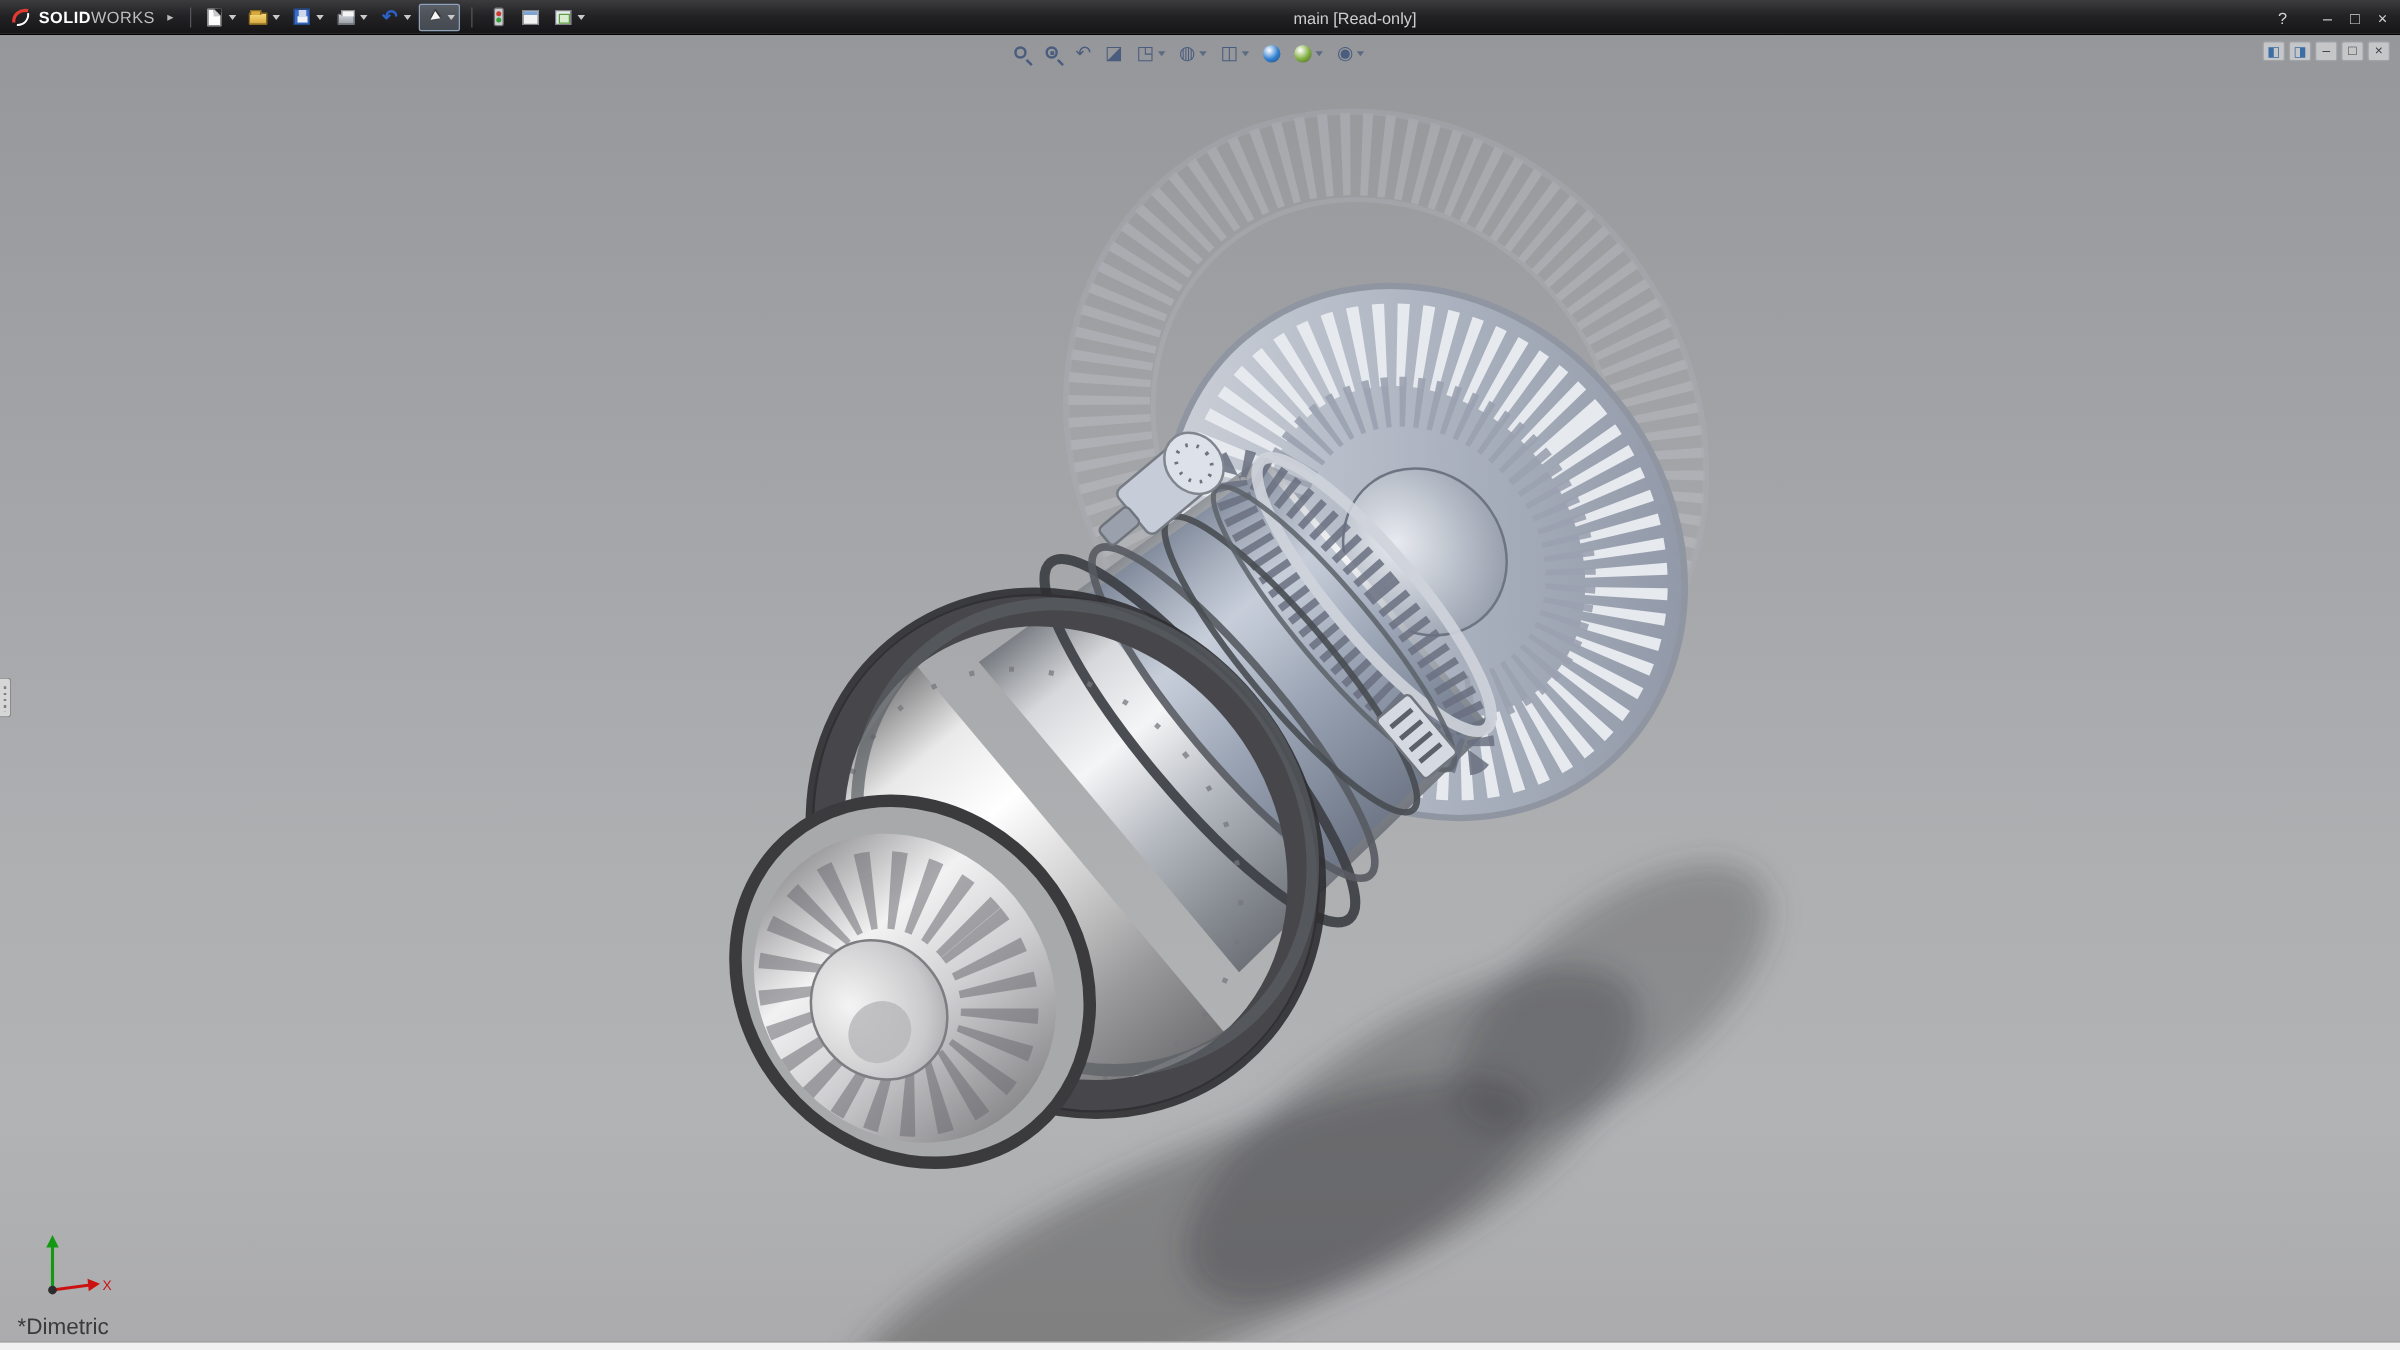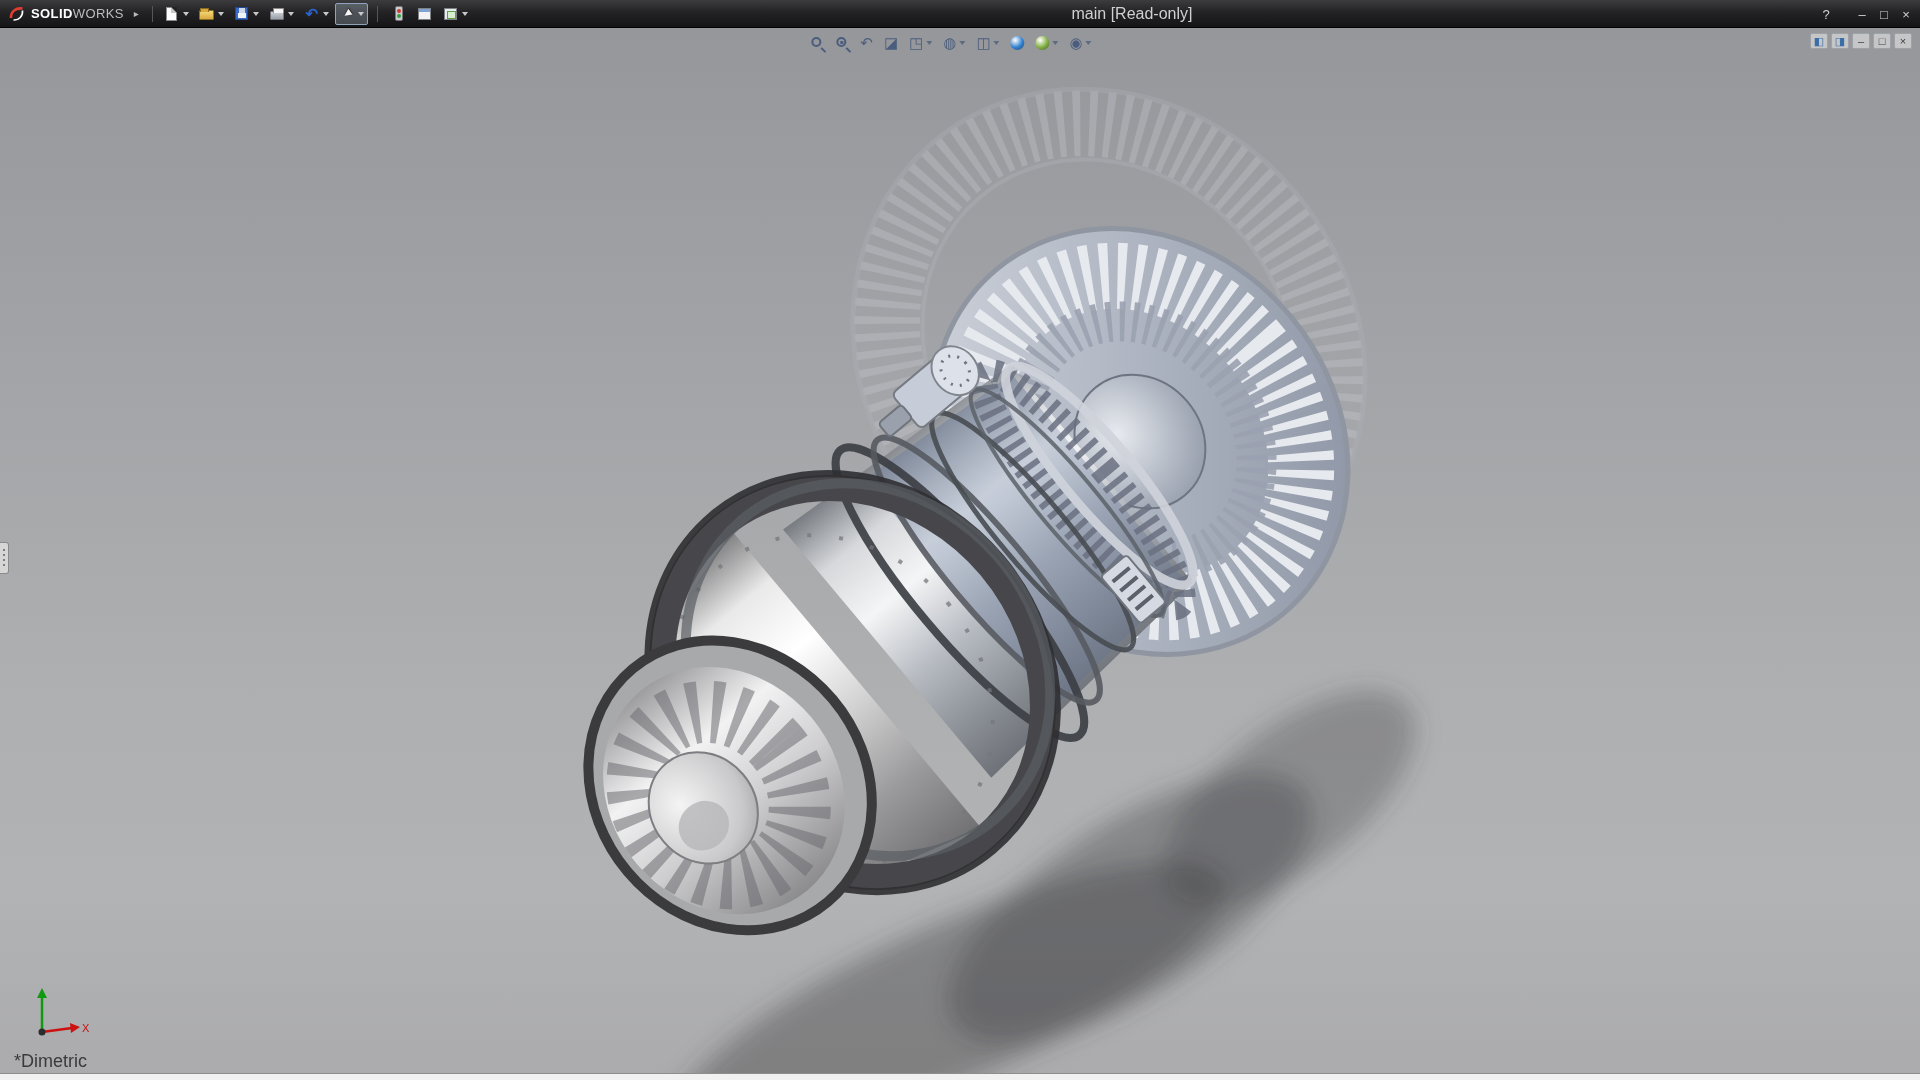--- a/index.html
+++ b/index.html
@@ -43,22 +43,22 @@
     text-shadow:0 0 1px #222, 1px 1px 1px #222; line-height:12px; }
   .ic-rebuild { width:8px; height:15px; background:#caccd0; border:1px solid #76767a; border-radius:2px; position:relative; }
   .ic-rebuild::before { content:""; position:absolute; left:1.5px; top:2px; width:4px; height:4px; border-radius:50%; background:#d03a2e; }
   .ic-rebuild::after { content:""; position:absolute; left:1.5px; bottom:2px; width:4px; height:4px; border-radius:50%; background:#2fa036; }
   .ic-sheet { width:13px; height:12px; background:#f2f2f2; border:1px solid #7e8288; position:relative; }
   .ic-sheet::before { content:""; position:absolute; left:0; top:0; width:11px; height:3px; background:#7fa3d0; }
   .ic-sheet2 { width:13px; height:12px; background:#e9ecef; border:1px solid #7e8288; position:relative; }
   .ic-sheet2::before { content:""; position:absolute; left:2px; top:2px; width:7px; height:6px;
     border:1px solid #5f9e46; background:#d8ecd0; }
 
-  .title-text { position:absolute; left:1132px; top:0; height:28px; display:flex; align-items:center;
-    transform:translateX(-50%); font-size:16px; color:#cfcfcf; }
+  .title-text { position:absolute; left:1084px; top:0; height:28px; display:flex; align-items:center;
+    transform:translateX(-50%); font-size:13px; color:#cfcfcf; }
   .win-controls { position:absolute; right:4px; top:0; height:28px; display:flex; align-items:center; gap:2px; }
   .win-btn { width:20px; height:20px; display:flex; align-items:center; justify-content:center;
     color:#d2d2d2; font-size:13px; border-radius:2px; }
   .win-btn.help { margin-right:14px; }
 
   
   .viewport { position:absolute; top:28px; left:0; width:1920px; height:1052px;
     background:linear-gradient(#96979a 0%, #a2a3a6 30%, #aeafb1 62%, #b2b3b5 82%, #ababad 100%); }
   .canvas { position:absolute; inset:0; }
 

